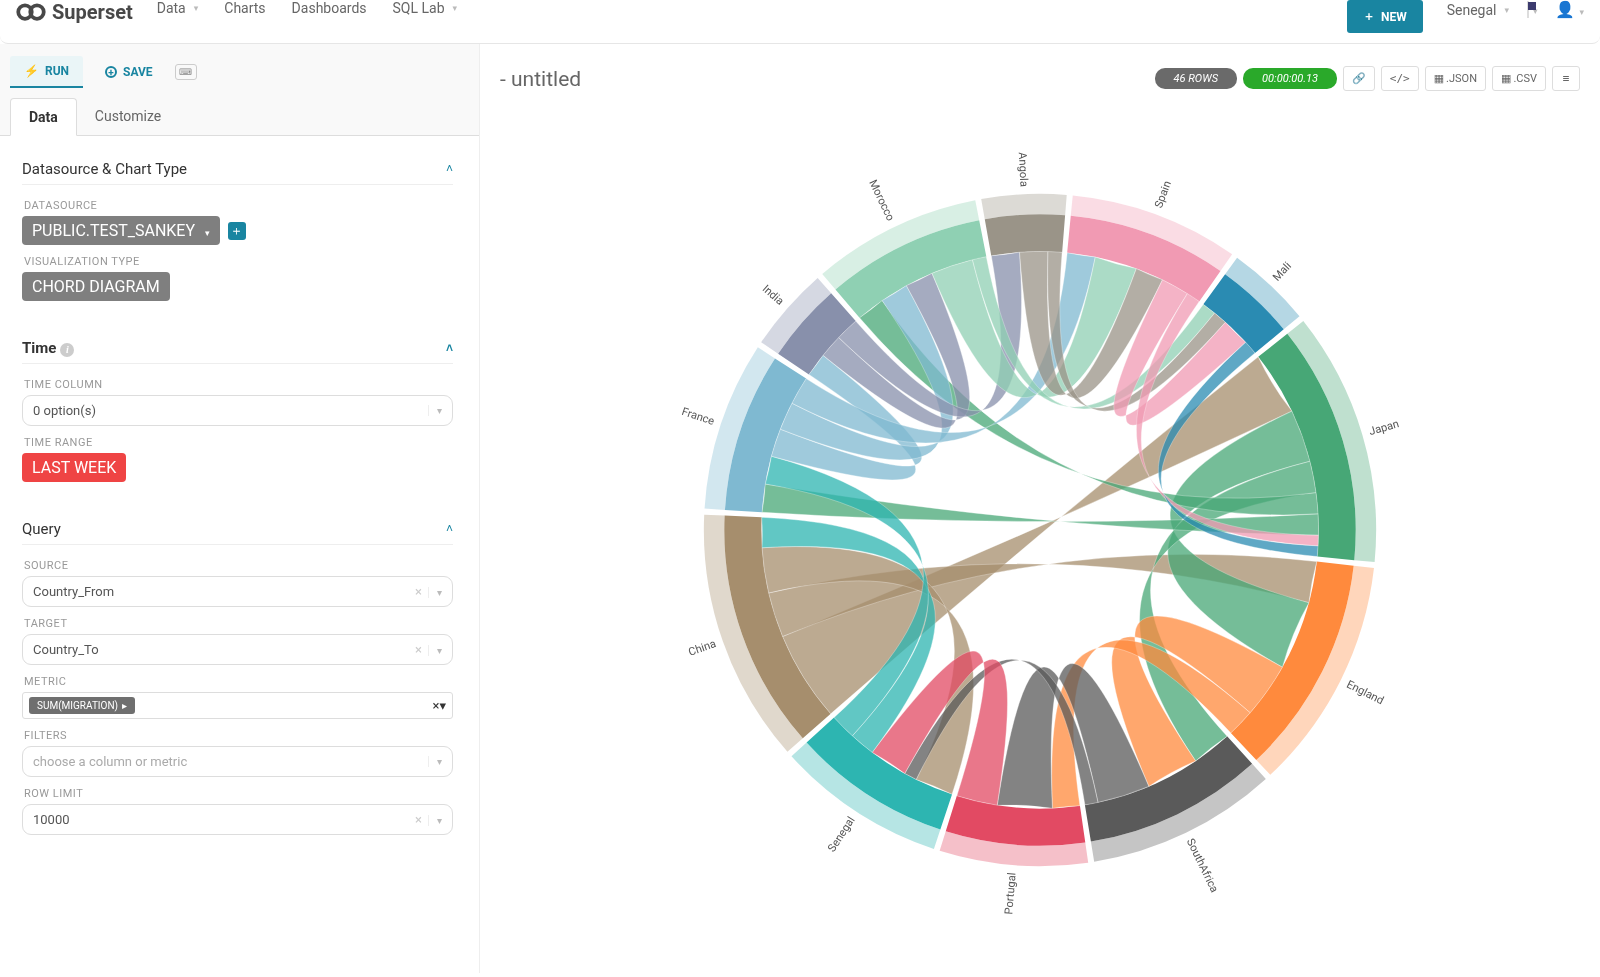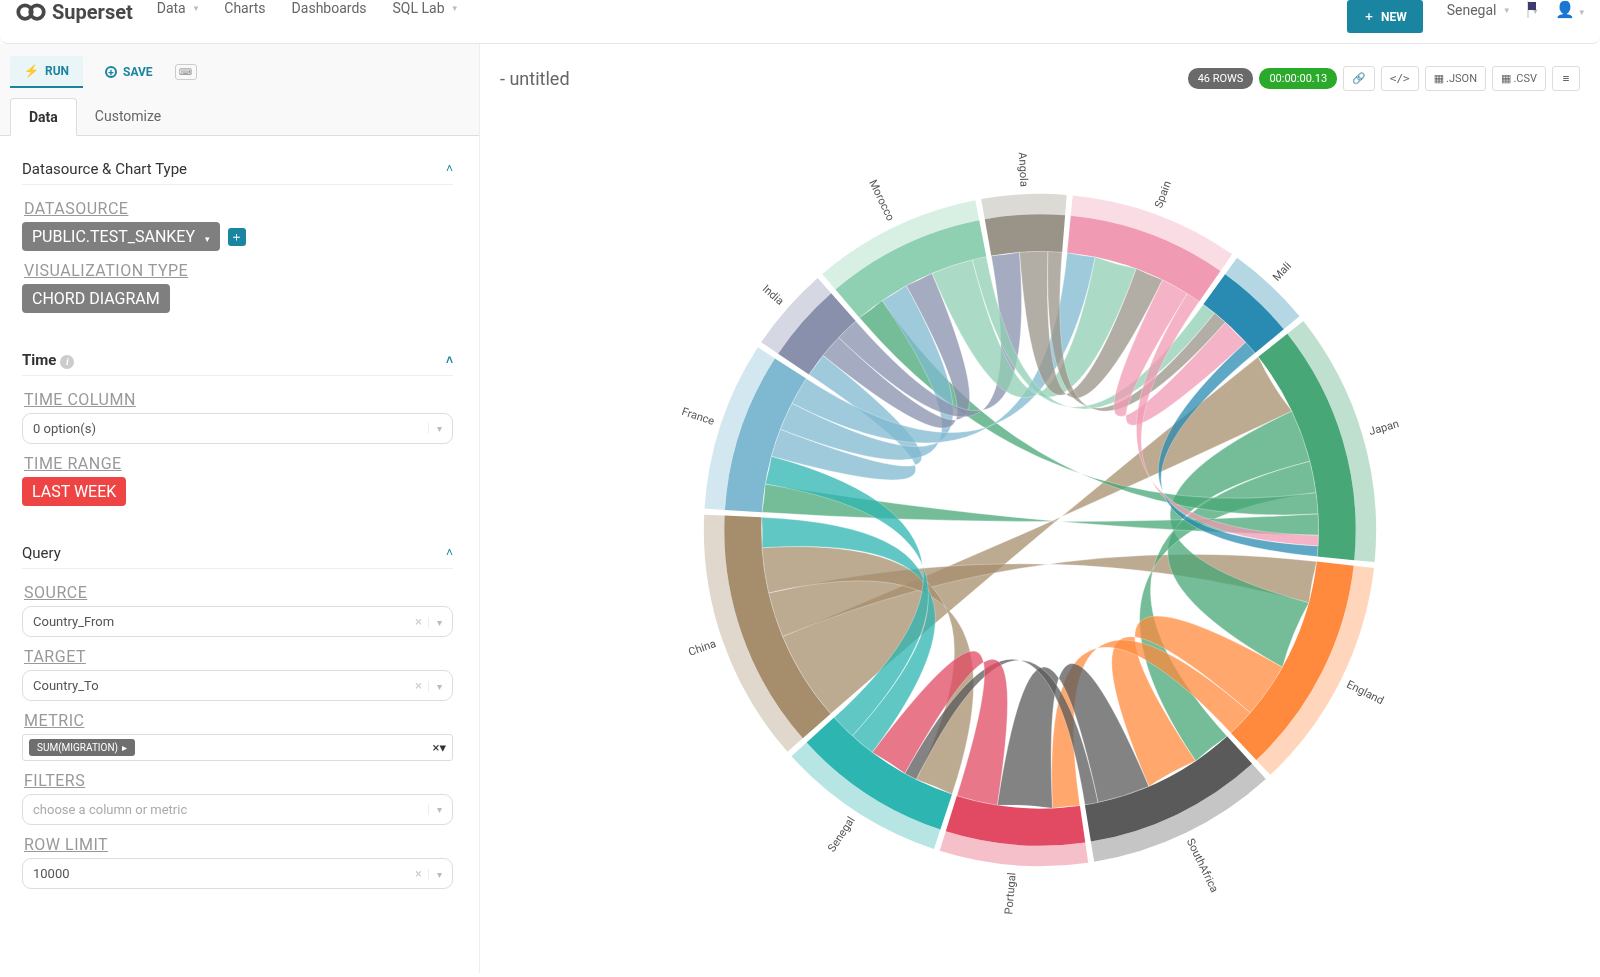--- a/index.html
+++ b/index.html
@@ -30,36 +30,36 @@
   .kbd-icon { border:1px solid #ccc; border-radius:3px; width:22px; height:16px; display:flex; align-items:center; justify-content:center; font-size:9px; color:#888;}
 
   .panel-tabs { display:flex; border-bottom:1px solid #ddd; margin-top:10px; padding: 0 10px; }
   .panel-tab { padding: 10px 18px; font-size:14px; color:#666; cursor:pointer; }
   .panel-tab.active { font-weight:700; color:#333; border:1px solid #ddd; border-bottom:1px solid #fff; border-radius:4px 4px 0 0; background:#fff; margin-bottom:-1px;}
 
   .panel-body { flex:1; overflow:auto; padding: 14px 26px 30px 22px; background:#fff;}
   .section-header { display:flex; justify-content:space-between; align-items:center; font-size:15px; color:#333; padding: 10px 0 6px 0; border-bottom:1px solid #eee; margin-bottom:14px;}
   .section-header .chev { color:#1985a1; font-size:12px; }
   .info-dot { display:inline-block; width:14px; height:14px; border-radius:50%; background:#ccc; color:#fff; font-size:10px; text-align:center; line-height:14px; margin-left:4px; font-style:italic; font-family:serif;}
-  .field-label { font-size:16px; color:#999; letter-spacing:0.5px; margin: 10px 0 4px 2px; text-transform:uppercase;text-decoration:underline;}
+  .field-label { font-size:11px; color:#999; letter-spacing:0.5px; margin: 10px 0 4px 2px; text-transform:uppercase;}
   .chip { background:#7f7f7f; color:#fff; font-size:16px; padding:5px 10px; border-radius:4px; display:inline-flex; align-items:center; gap:6px;}
   .chip-dark { background:#ef4444;align-items:center; }
   .chip .chev-sm::after { content:"▾"; font-size:9px; margin-left:4px; }
   .add-plus { color:#1985a1; background:#fff; border:none; font-size:16px; margin-left:8px; cursor:pointer;}
   .select { border:1px solid #ddd; border-radius:9px; padding:7px 10px; font-size:13px; color:#555; display:flex; justify-content:space-between; align-items:center; background:#fff;}
   .select .clear { color:#ccc; margin-right:6px;}
   .select .dd { border-left:1px solid #eee; padding-left:8px; color:#bbb; font-size:10px;}
   .metric-chip { background:#6f6f6f; color:#fff; font-size:10px; padding:3px 8px; border-radius:3px; display:inline-flex; align-items:flex-start; gap:4px;}
   .metric-wrap { border:1px solid #ddd; border-radius:3px; padding:4px 6px; display:flex; justify-content:space-between; align-items:center;}
 
   
   .chart-header { display:flex; align-items:center; gap:10px; margin: 10px 0 8px 0;}
-  .chart-title { font-size:18px; color:#666; font-weight:400;}
+  .chart-title { font-size:21px; color:#666; font-weight:400;}
   .chart-right { margin-left:auto; display:flex; align-items:center; gap:6px;}
-  .pill { font-size:11px; padding:4px 10px; border-radius:10px; color:#fff; }
+  .pill { font-size:11px; padding:4px 19px; border-radius:10px; color:#fff;font-style:italic; }
   .pill-gray { background:#6a6a6a;}
   .pill-green { background:#2aa92a;}
   .btn-sq { border:1px solid #ddd; border-radius:3px; padding:5px 8px; font-size:11px; color:#666; background:#fff; cursor:pointer; min-width:28px; text-align:center;}
   .btn-sq.icon { font-family: monospace; }
 
   
   .chord-wrap { flex:1; display:flex; align-items:center; justify-content:center; }
   svg.chord { width: 780px; height: 780px; }
   .arc-label { font-size: 12px; fill:#555; }
 </style>

